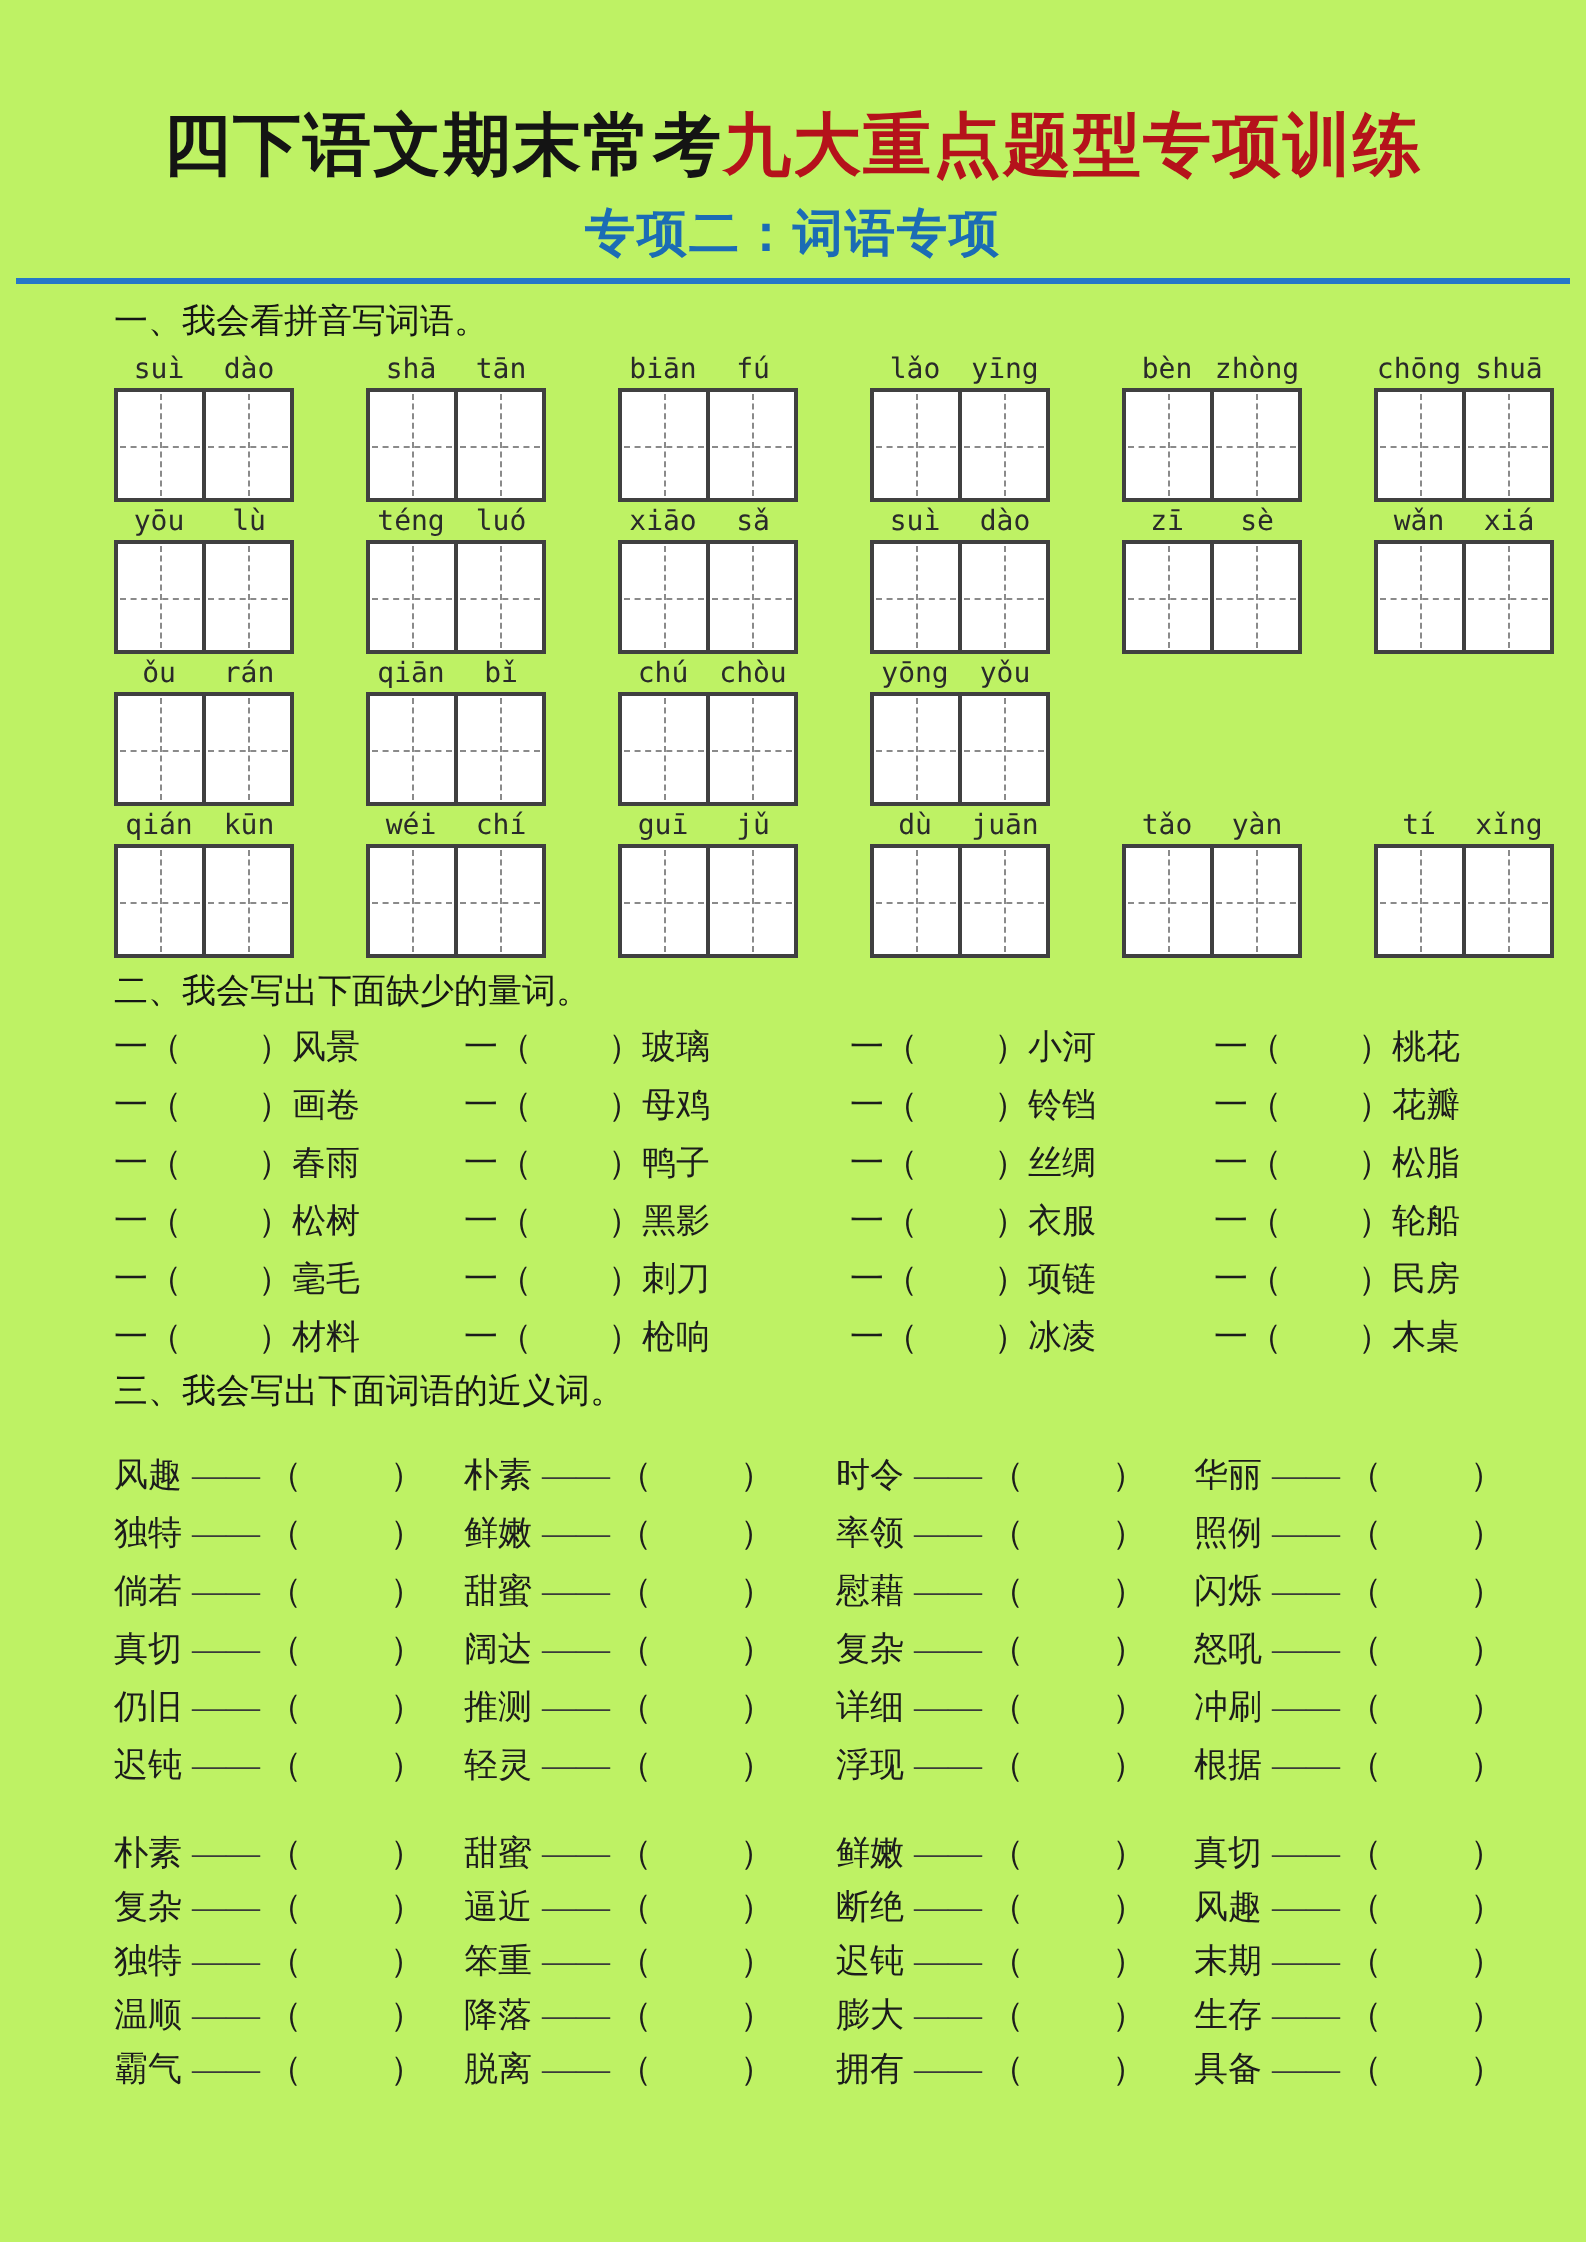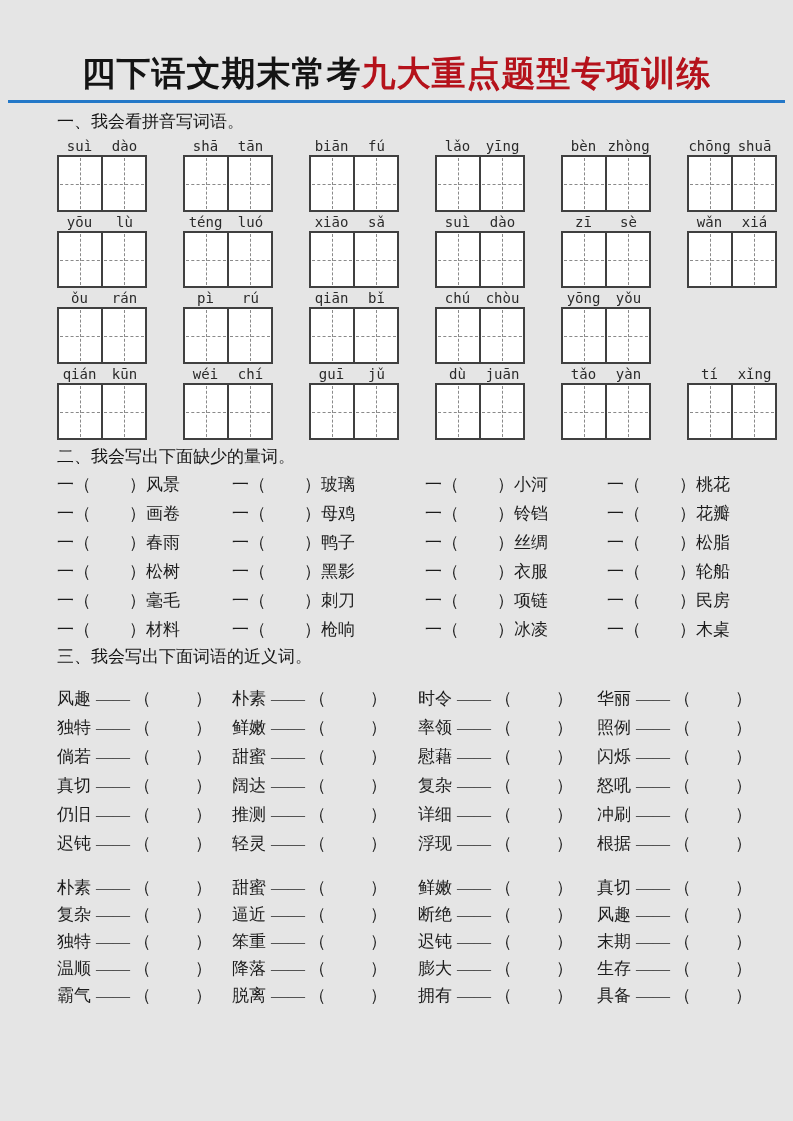--- a/index.html
+++ b/index.html
@@ -1,17 +1,17 @@
 <!DOCTYPE html>
 <html><head>
 <meta charset="utf-8">
 <style>
   html,body{margin:0;padding:0;background:#fff;}
   .page{
-    position:relative;width:793px;height:1121px;margin:0 auto;background:#e5e5e5;
+    position:relative;width:793px;height:1121px;margin:0 auto;background:#bef264;
     overflow:hidden;box-sizing:border-box;padding-top:54px;
     font-family:"Liberation Serif","DejaVu Serif",serif;color:#1c1c1c;
   }
   .title{text-align:center;font-size:34px;font-weight:bold;line-height:40px;letter-spacing:1px;white-space:nowrap;}
   .title .t-black{color:#141414;}
   .title .t-red{color:#b5121b;}
   .subtitle{text-align:center;font-size:25px;font-weight:bold;line-height:30px;margin-top:9px;color:#1b6cb5;letter-spacing:1px;}
   .rule{margin:6px 8px 0 8px;border-top:3px solid #2478c8;height:0;}
   .content{margin:0 56px 0 57px;}
   .sec-title{font-size:17px;line-height:22px;margin-top:9px;color:#151515;}
@@ -42,20 +42,21 @@
   .sdash{letter-spacing:0;margin:0 4px 0 5px;color:#3a3a3a;}
   .sblank{display:inline-block;width:44px;height:1px;}
 </style>
 </head>
 <body>
 
 <div class="page">
   <div class="title">
     <span class="t-black">四下语文期末常考</span><span class="t-red" style="color: rgb(181, 18, 27);">九大重点题型专项训练</span>
   </div>
+  <div class="subtitle" style="color: rgb(27, 108, 181);">专项二：词语专项</div>
   <div class="rule" style="border-top-color: rgb(36, 120, 200);"></div>
 
   <div class="content">
     <div class="sec-title" style="margin-top:8px">一、我会看拼音写词语。</div>
     <div class="pgrid">
         <div class="prow">
           <div class="pblock">
             <div class="plabels">
               <span class="psyll">suì</span>
               <span class="psyll">dào</span>
@@ -184,30 +185,20 @@
               <span class="psyll">ǒu</span>
               <span class="psyll">rán</span>
             </div>
             <div class="tbox">
               <div class="tcell"></div>
               <div class="tcell"></div>
             </div>
           </div>
           <div class="pblock">
             <div class="plabels">
-              <span class="psyll">pì</span>
-              <span class="psyll">rú</span>
-            </div>
-            <div class="tbox">
-              <div class="tcell"></div>
-              <div class="tcell"></div>
-            </div>
-          </div>
-          <div class="pblock">
-            <div class="plabels">
               <span class="psyll">qiān</span>
               <span class="psyll">bǐ</span>
             </div>
             <div class="tbox">
               <div class="tcell"></div>
               <div class="tcell"></div>
             </div>
           </div>
           <div class="pblock">
             <div class="plabels">

